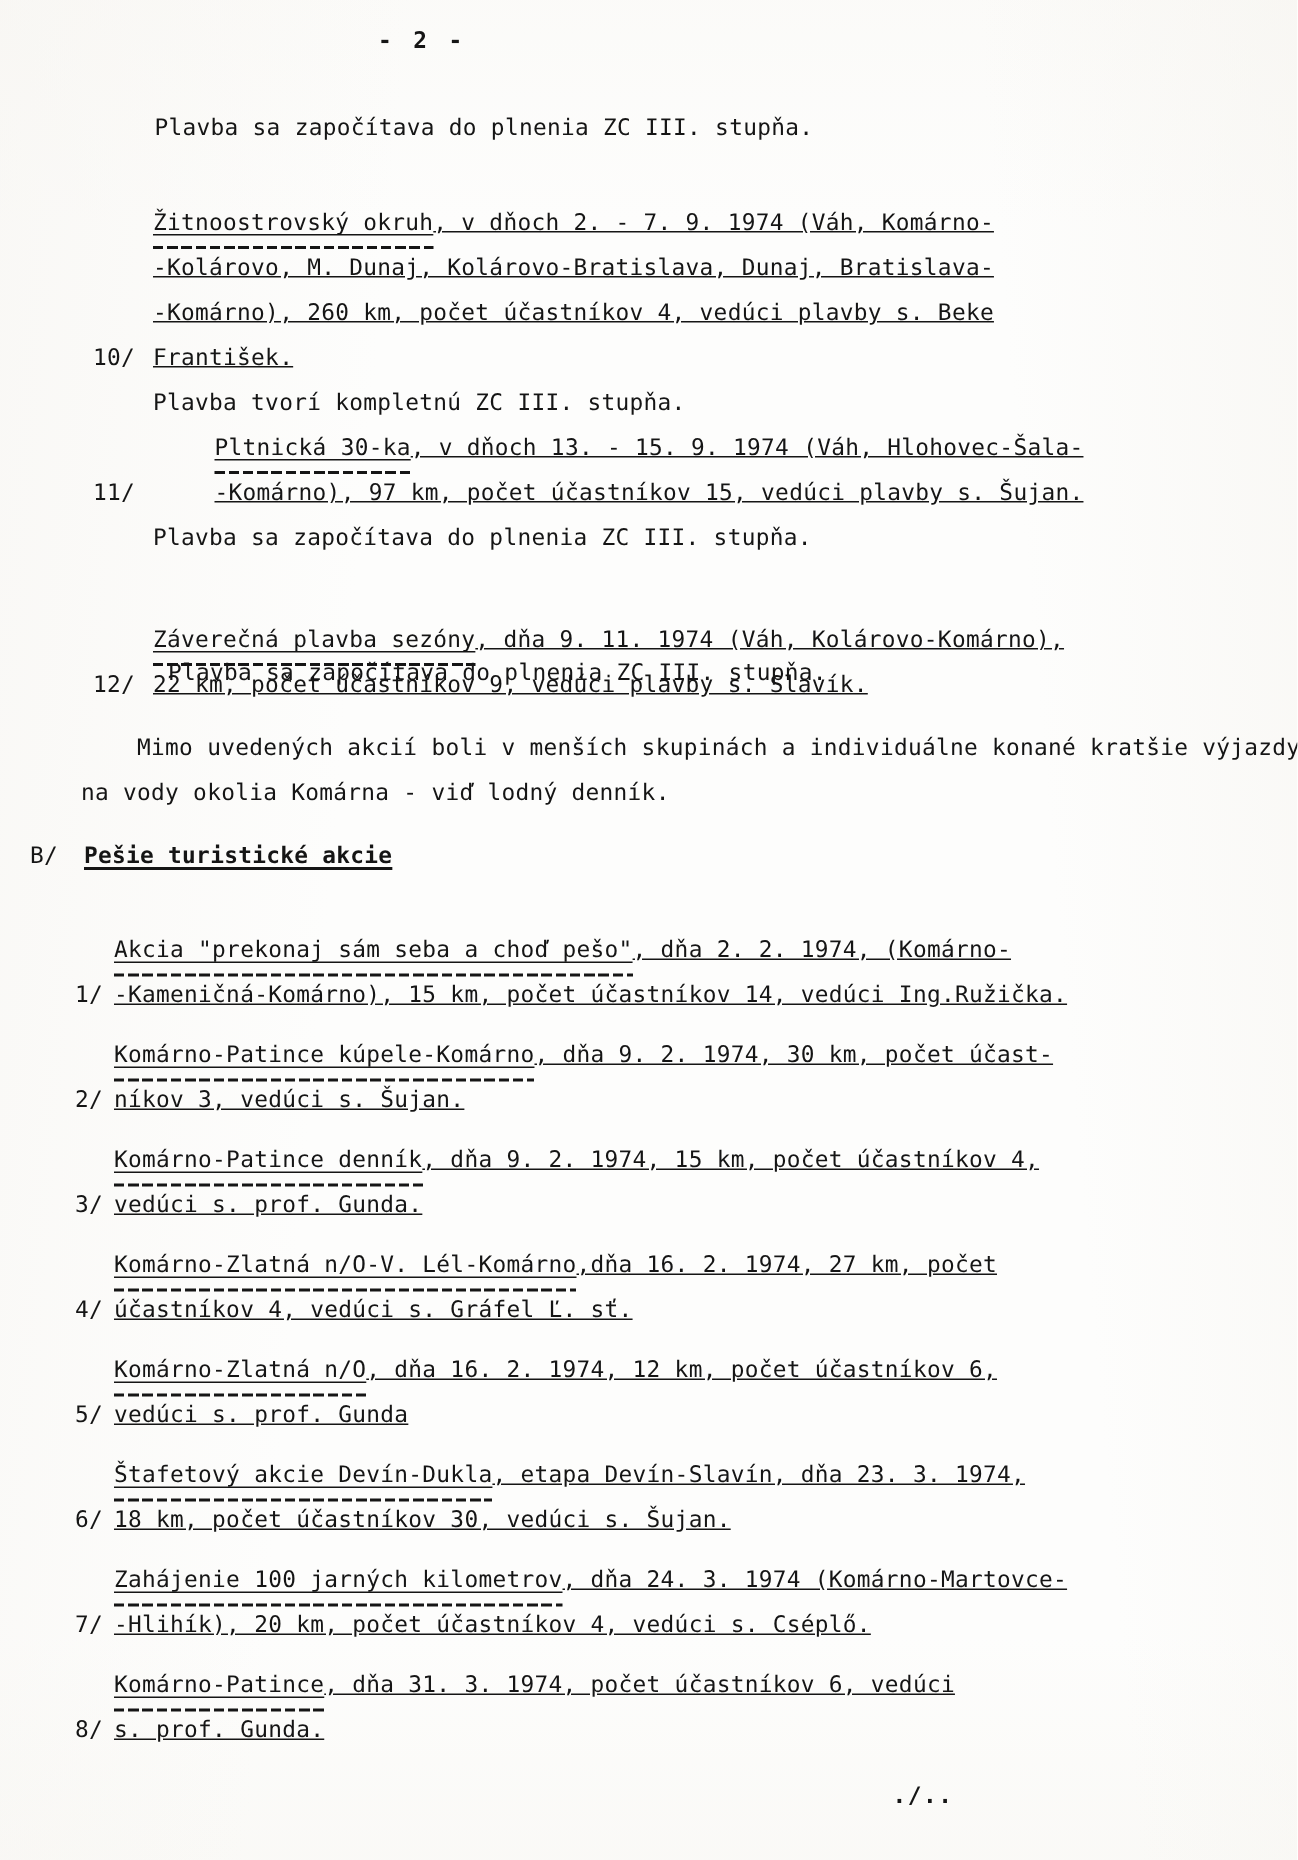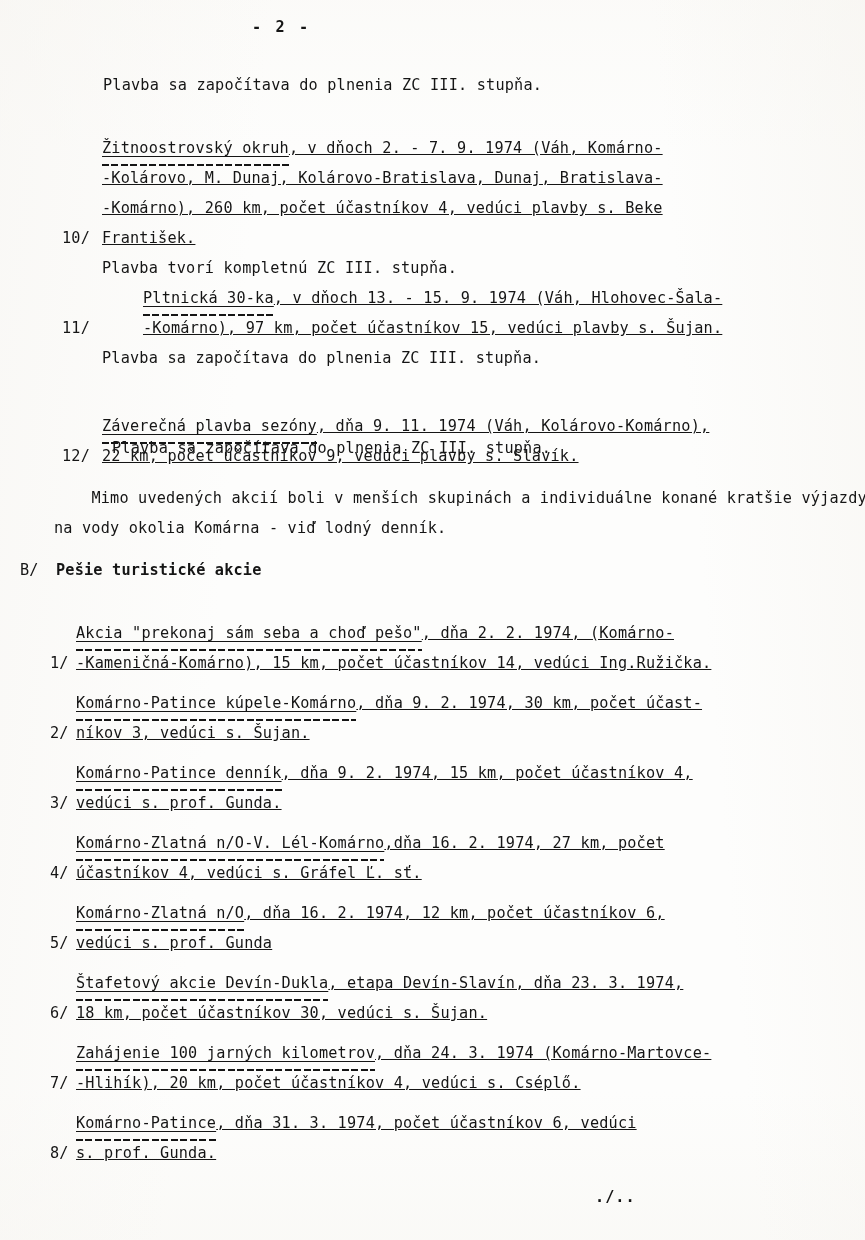--- a/index.html
+++ b/index.html
@@ -118,20 +118,21 @@
   .section-head {
     position: absolute;
     left: 20px;
     display: flex;
   }
   .section-head .sec-num {
     width: 36px;
     white-space: pre;
   }
   .section-head .sec-ttl {
+    text-decoration: underline;
     text-decoration-thickness: 1.6px;
     text-underline-offset: 3px;
     font-weight: 600;
   }
 
   .footer-mark {
     position: absolute;
     left: 595px;
     top: 1182px;
     letter-spacing: 1px;

